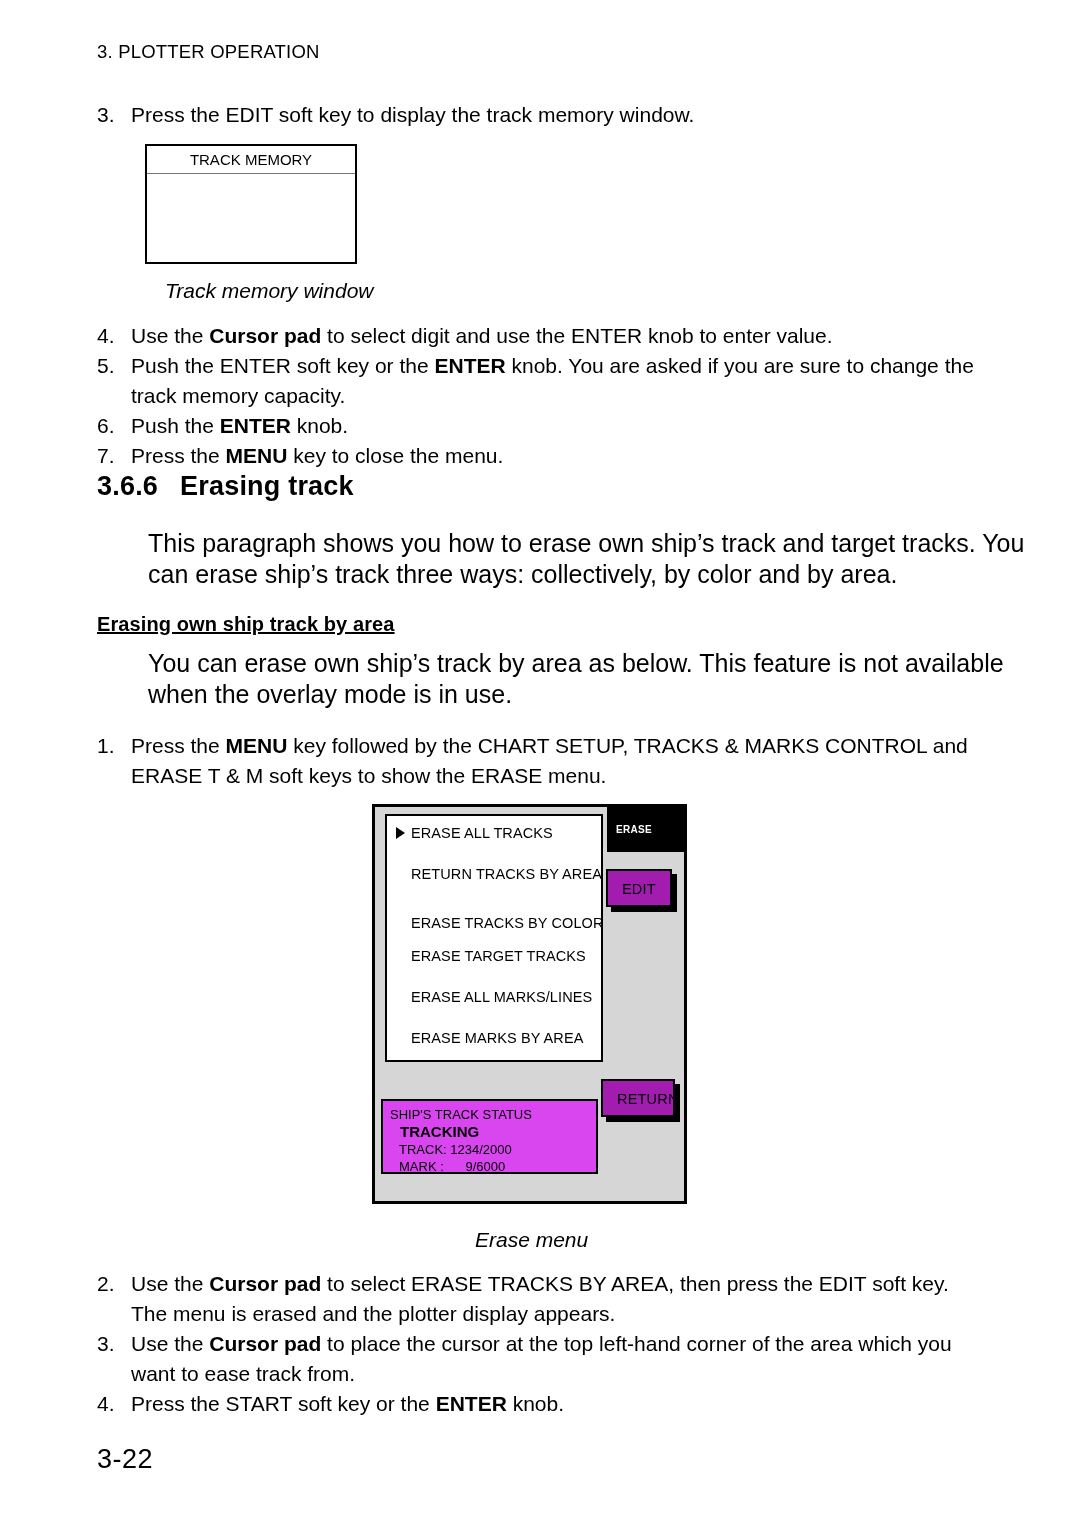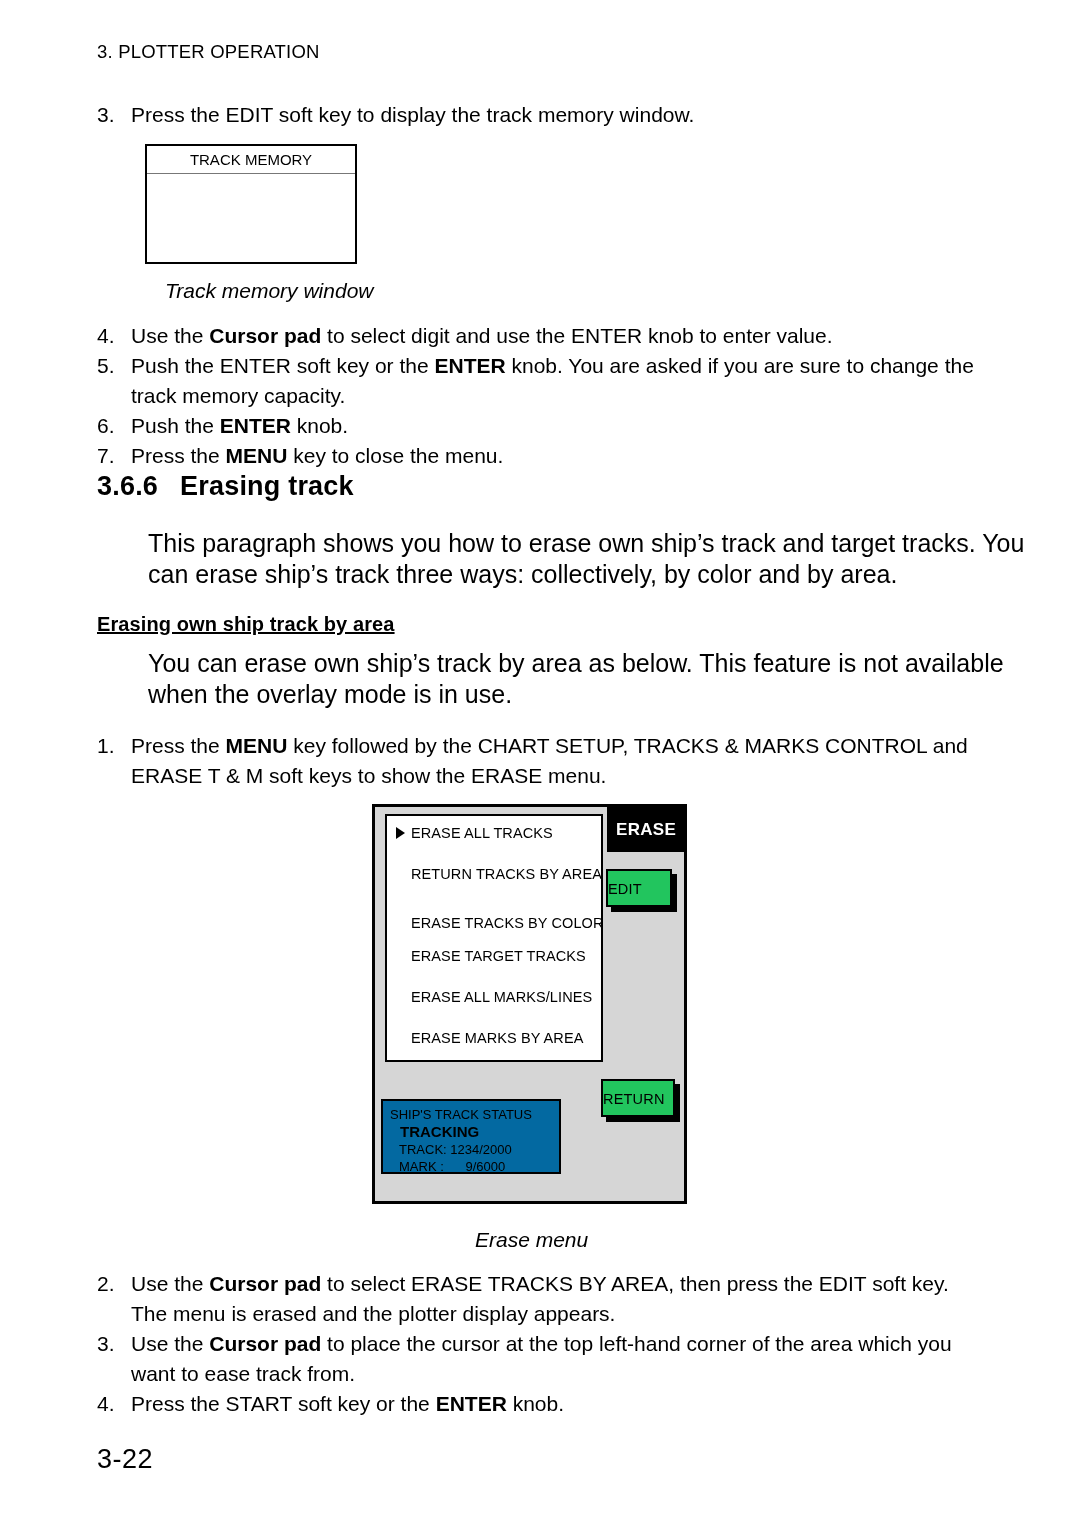--- a/index.html
+++ b/index.html
@@ -160,50 +160,50 @@
   .em-cursor.hidden { visibility: hidden; }
 
   .em-softkey-head {
     position: absolute;
     right: 0px;
     top: 0px;
     width: 77px;
     height: 45px;
     background: #000000;
     color: #ffffff;
-    font-size: 17px;
+    font-size: 10px;
     font-weight: bold;
     line-height: 45px;
     padding-left: 9px;
     box-sizing: border-box;
     letter-spacing: 0.3px;
   }
   .em-softkey {
     position: absolute;
     width: 66px;
     height: 38px;
-    background: #22c55e;
+    background: #a21caf;
     border: 2px solid #000;
     box-shadow: 5px 5px 0 #000;
     font-size: 14.5px;
     line-height: 36px;
-    padding-left: 0;
+    padding-left: 14px;
     box-sizing: border-box;
     letter-spacing: 0.2px;
   }
   .em-softkey.edit   { right: 12px; top: 62px; }
   .em-softkey.return { right: 9px;  top: 272px; width: 74px; margin-left: 16px; }
 
   .em-status {
     position: absolute;
     left: 6px;
     top: 292px;
-    width: 180px;
+    width: 217px;
     height: 75px;
-    background: #0369a1;
+    background: #d946ef;
     border: 2px solid #000;
     box-sizing: border-box;
     padding: 5px 0 0 7px;
   }
   .em-status-line { font-size: 13px; line-height: 17px; white-space: nowrap; }
   .em-status-line.bold { font-weight: bold; font-size: 15px; padding-left: 10px; line-height: 18px; }
   .em-status-line.indent { padding-left: 9px; }
   .em-status-line.pre { white-space: pre; padding-left: 9px; }
 
   

